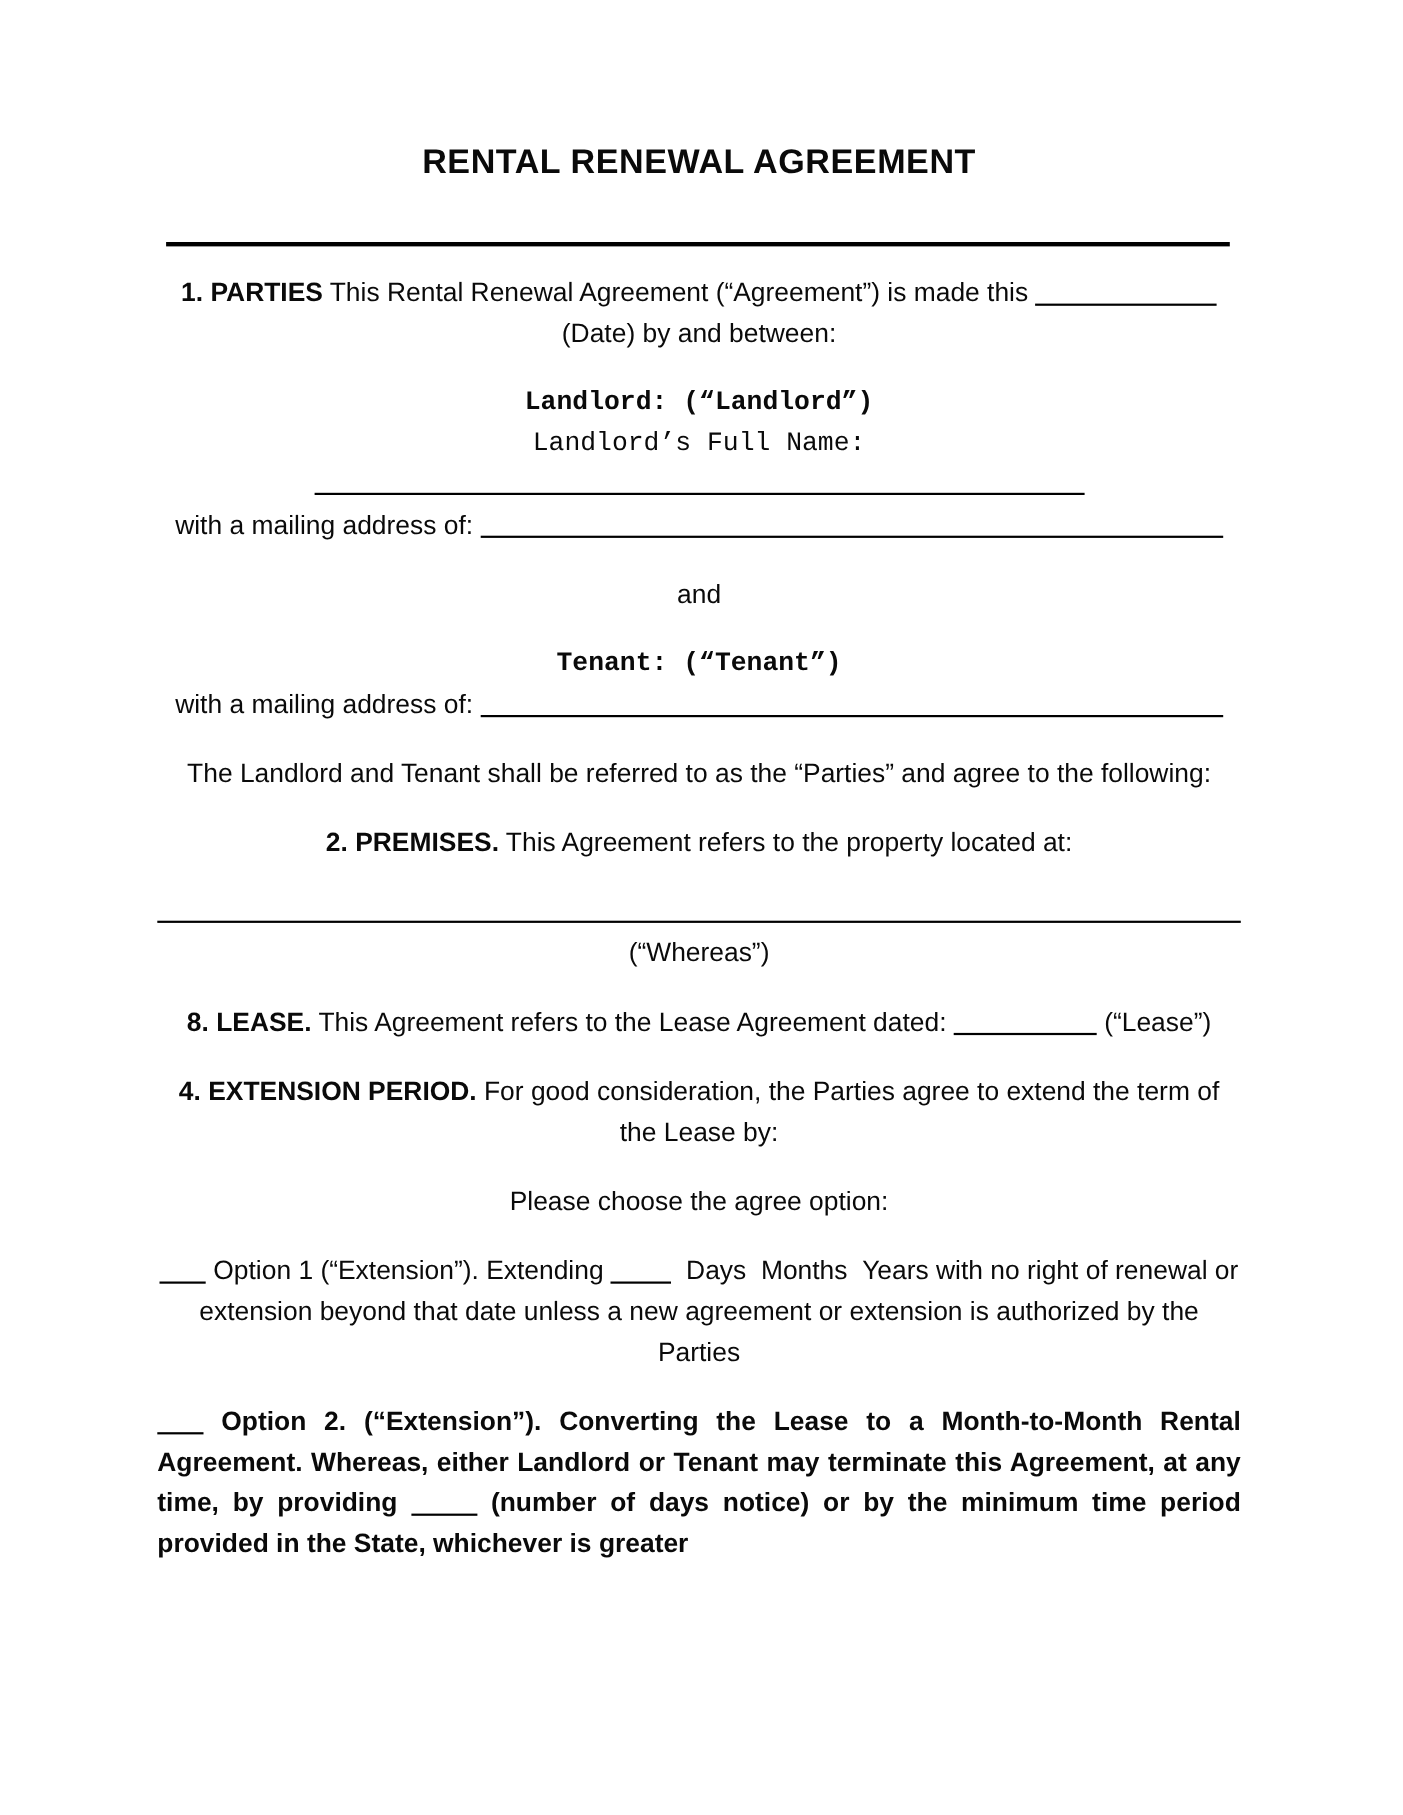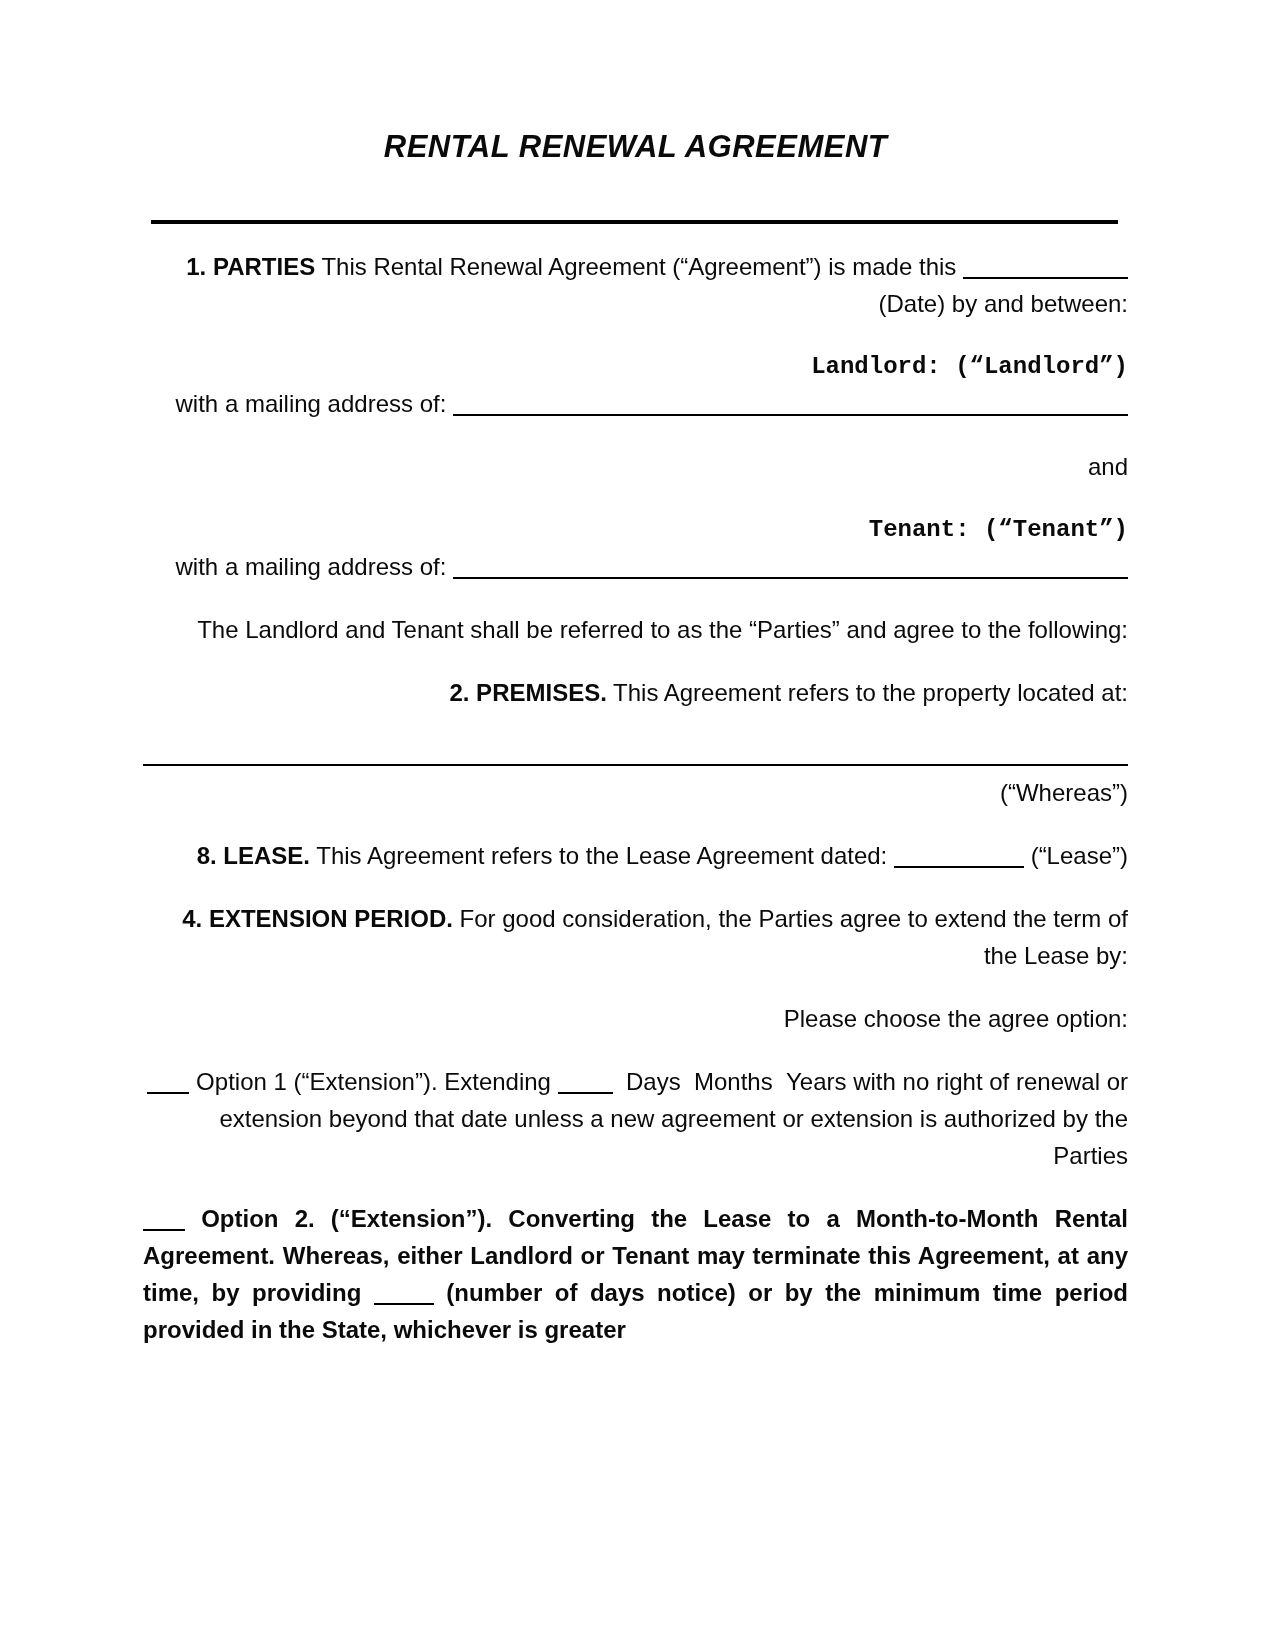--- a/index.html
+++ b/index.html
@@ -14,33 +14,32 @@
     overflow: hidden;
     position: relative;
   }
   h1.doc-title {
     margin: 0;
     font-size: 31px;
     line-height: 38px;
     font-weight: bold;
     text-align: center;
     letter-spacing: 0.5px;
-    font-style: italic;
   }
   .title-rule {
     height: 4px;
     background: #000000;
     margin: 54px 10px 24px 8px;
     border: none;
   }
   .doc-body p.para {
     margin: 0 0 26px 0;
     font-size: 24px;
     line-height: 37px;
-    text-align: right;
+    text-align: center;
   }
   .doc-body p.para.justify { text-align: justify; font-weight: bold; }
   .doc-body p.para.tight { margin-bottom: 0; font-family: Liberation Mono, monospace; }
   .b { font-weight: bold; }
   .blank {
     display: inline-block;
     height: 0;
     border-bottom: 2px solid #000000;
     vertical-align: -4px;
   }
@@ -48,20 +47,21 @@
 </style>
 </head>
 <body>
 
 <div class="page">
   <h1 class="doc-title">RENTAL RENEWAL AGREEMENT</h1>
   <div class="title-rule"></div>
   <div class="doc-body" id="doc-body">
       <p class="para"><span class="b">1. PARTIES</span><span> This Rental Renewal Agreement (“Agreement”) is made this </span><span class="blank" style="width: 165px;"></span><span> (Date) by and between:</span></p>
       <p class="para tight"><span class="b">Landlord: (“Landlord”)</span></p>
+      <p class="para tight"><span>Landlord’s Full Name: </span><span class="blank" style="width: 700px;"></span></p>
       <p class="para"><span>with a mailing address of: </span><span class="blank" style="width: 675px;"></span></p>
       <p class="para"><span>and</span></p>
       <p class="para tight"><span class="b">Tenant: (“Tenant”)</span></p>
       <p class="para"><span>with a mailing address of: </span><span class="blank" style="width: 675px;"></span></p>
       <p class="para"><span>The Landlord and Tenant shall be referred to as the “Parties” and agree to the following:</span></p>
       <p class="para"><span class="b">2. PREMISES.</span><span> This Agreement refers to the property located at:</span></p>
       <p class="para tight"><span class="blank full"></span></p>
       <p class="para"><span>(“Whereas”)</span></p>
       <p class="para"><span class="b">8. LEASE.</span><span> This Agreement refers to the Lease Agreement dated: </span><span class="blank" style="width: 130px;"></span><span> (“Lease”)</span></p>
       <p class="para"><span class="b">4. EXTENSION PERIOD.</span><span> For good consideration, the Parties agree to extend the term of the Lease by:</span></p>

